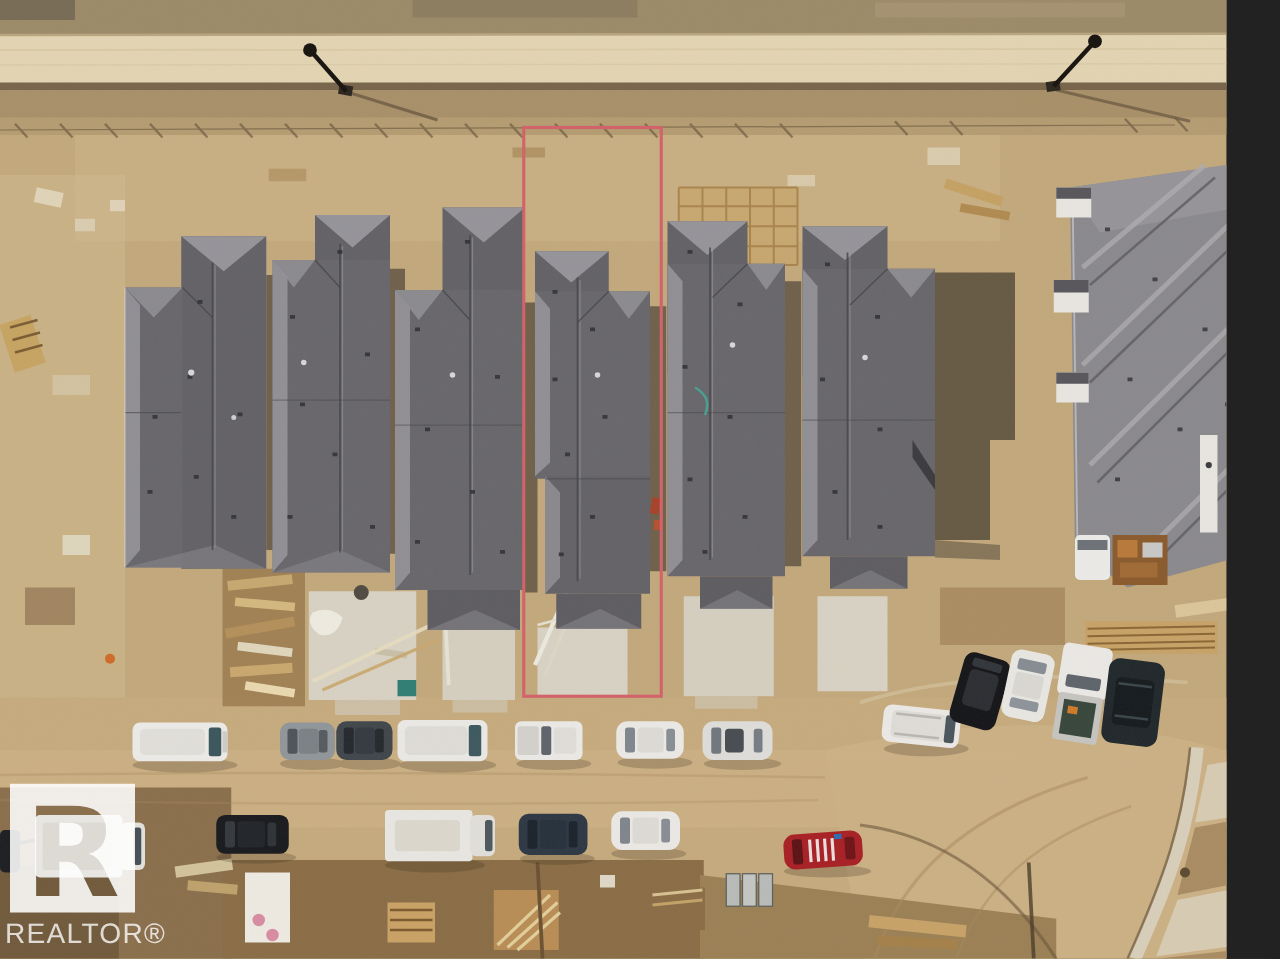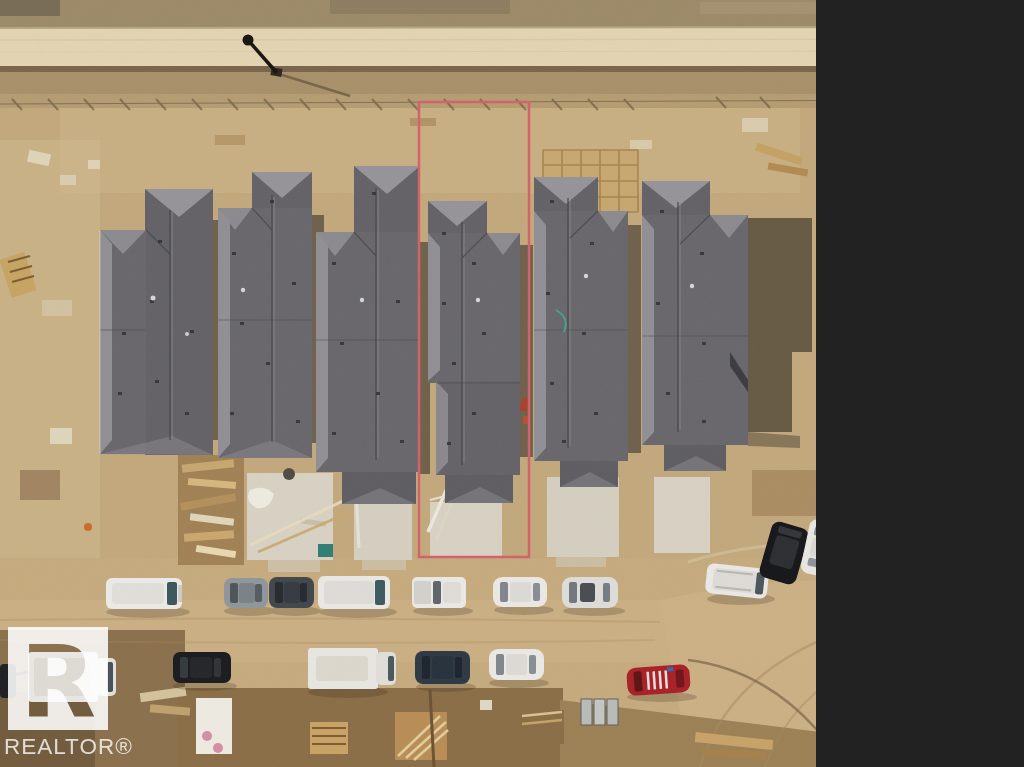--- a/index.html
+++ b/index.html
@@ -1,17 +1,17 @@
 <!DOCTYPE html>
 <html><head>
 <meta charset="utf-8">
 <style>
   html,body{margin:0;padding:0;background:#222;}
   .stage{
-    position:relative;width:816px;height:767px;overflow:hidden;
+    position:relative;width:981px;height:767px;overflow:hidden;
     background:#c3a97c;font-family:"Liberation Sans",sans-serif;
   }
   svg{display:block}
   .wm-text{
     font-family:"Liberation Sans",sans-serif;
     letter-spacing:1px;
   }
 </style>
 </head>
 <body>

